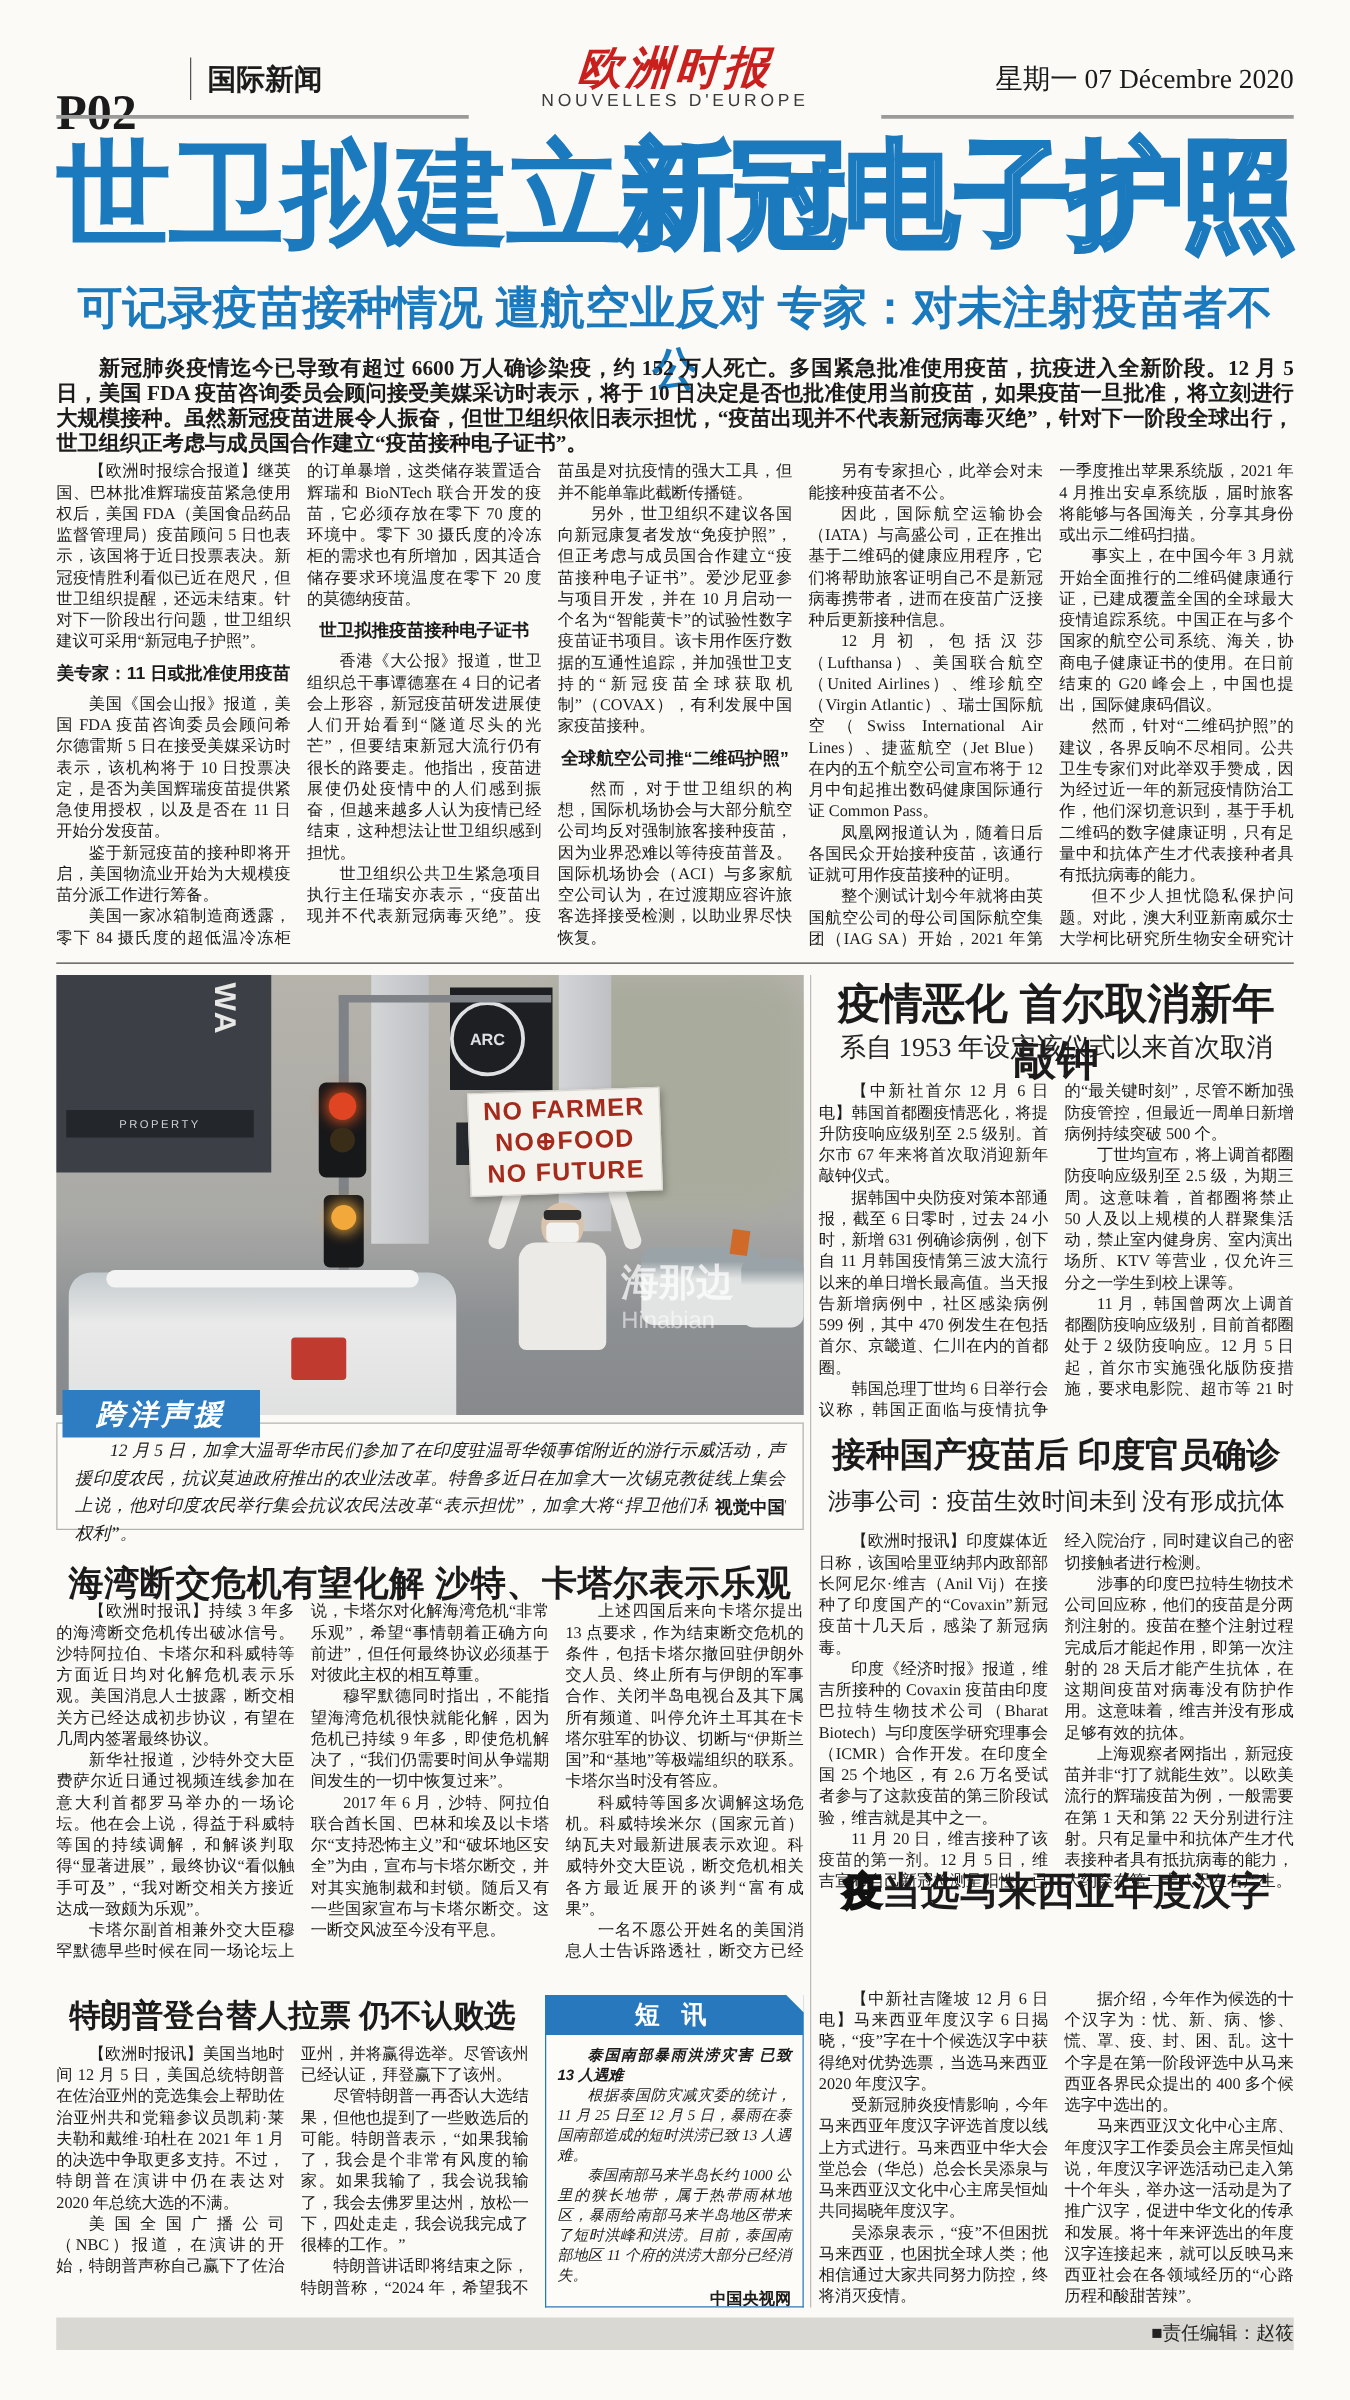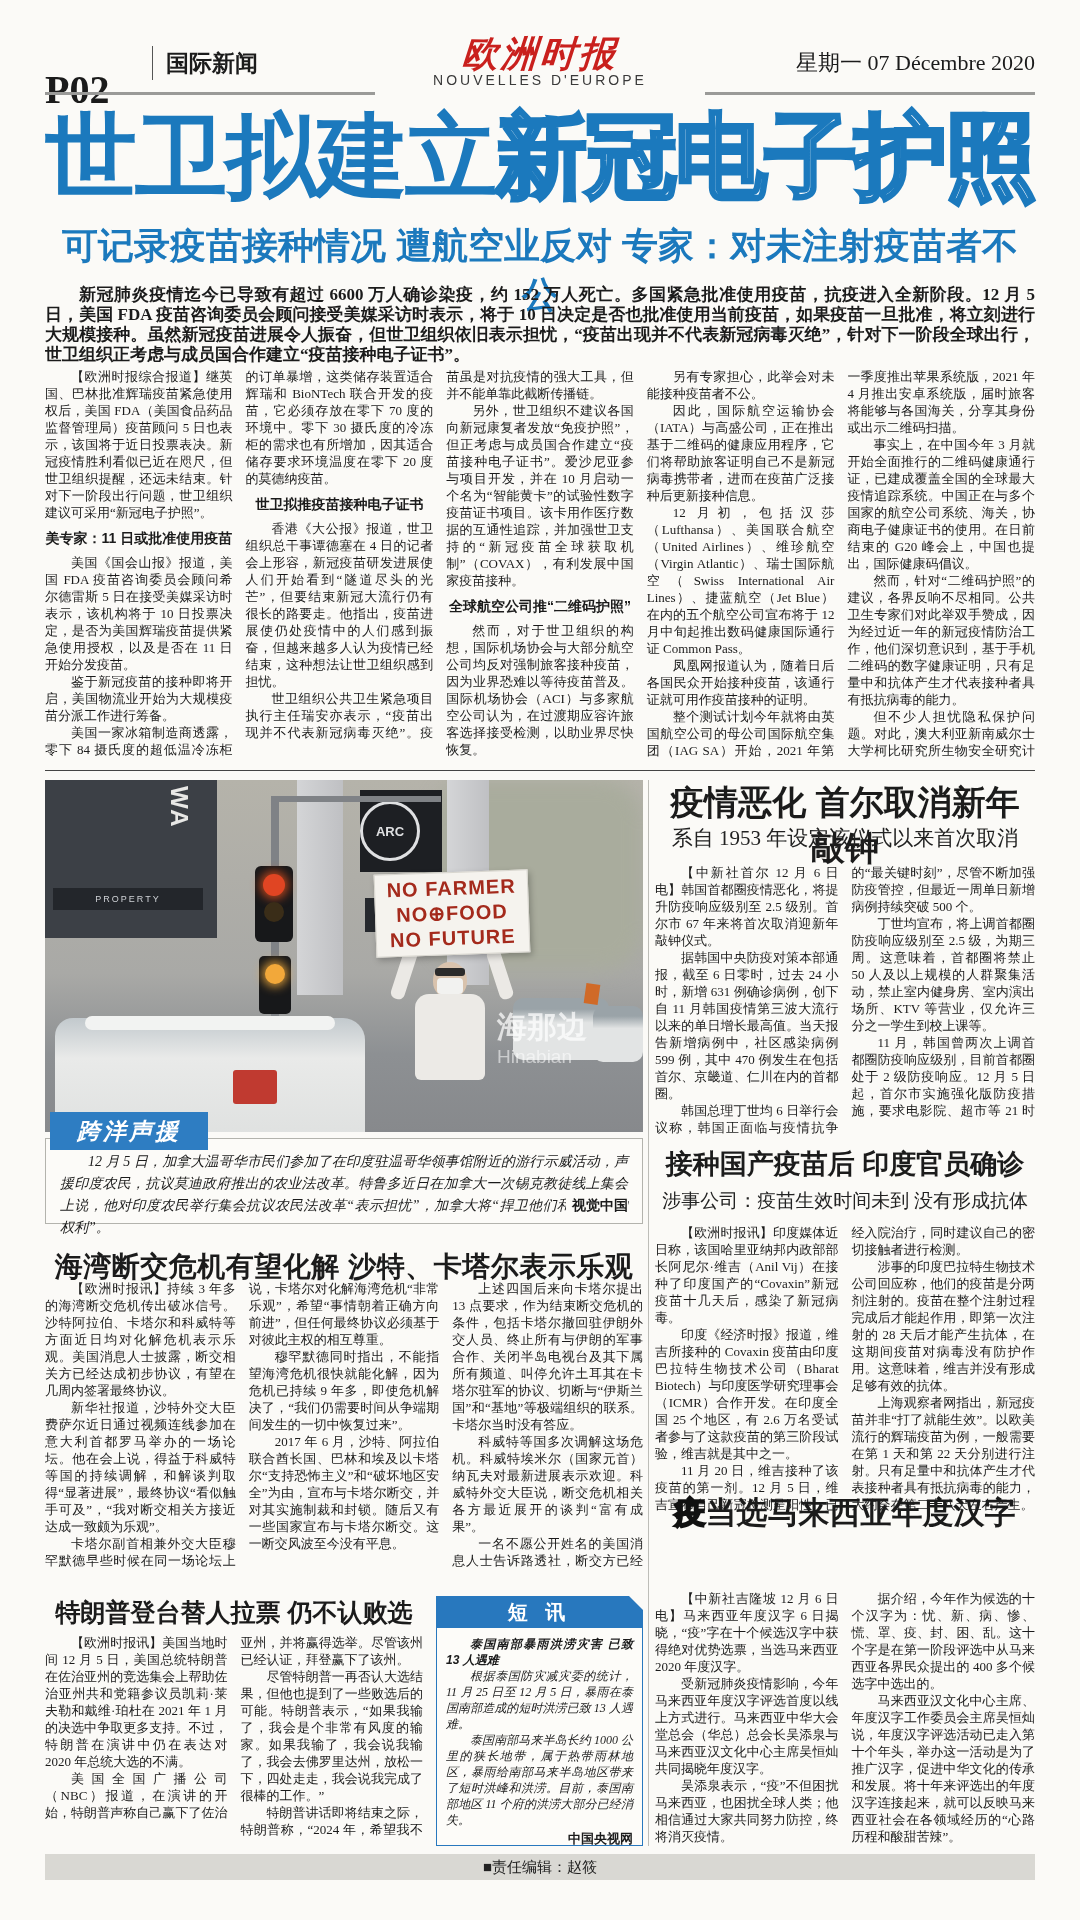--- a/index.html
+++ b/index.html
@@ -123,21 +123,21 @@
   .india-headline{left:655px;top:1146px;width:380px;text-align:center;font-size:27px;font-weight:bold;
                   font-family:"Liberation Sans",sans-serif;}
   .india-sub{left:655px;top:1188px;width:380px;text-align:center;font-size:19px;color:#222;}
   .india-body{left:655px;top:1224px;width:380px;height:306px;column-count:2;}
   .malaysia-headline{left:655px;top:1492px;width:380px;text-align:center;font-size:31px;font-weight:bold;
                      font-family:"Liberation Sans",sans-serif;}
   .ml-outline{color:#fff;-webkit-text-stroke:2px #111;}
   .malaysia-body{left:655px;top:1590px;width:380px;height:256px;column-count:2;}
 
   
-  .footer-bar{left:45px;top:1854px;width:990px;height:26px;background:#d9d8d3;text-align:center;
+  .footer-bar{left:45px;top:1854px;width:990px;height:26px;background:#d9d8d3;text-align:right;
               font-size:15px;line-height:26px;font-family:"Liberation Sans",sans-serif;color:#222;}
 </style>
 </head>
 <body>
 
 <div class="page">
 
   <div class="abs pageno">P02</div>
   <div class="abs hdr-sep"></div>
   <div class="abs section-name">国际新闻</div>

